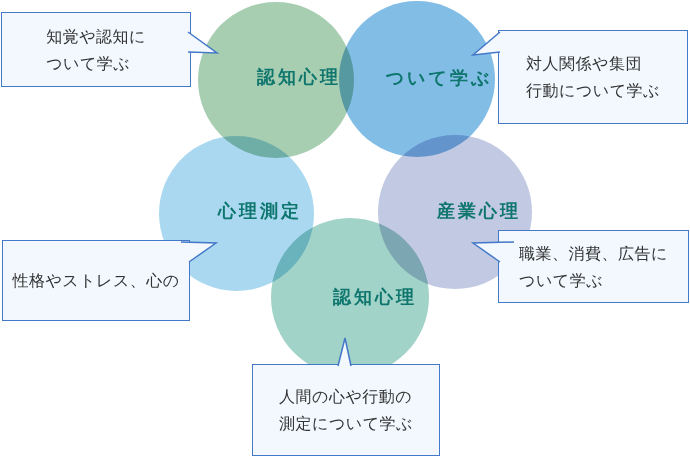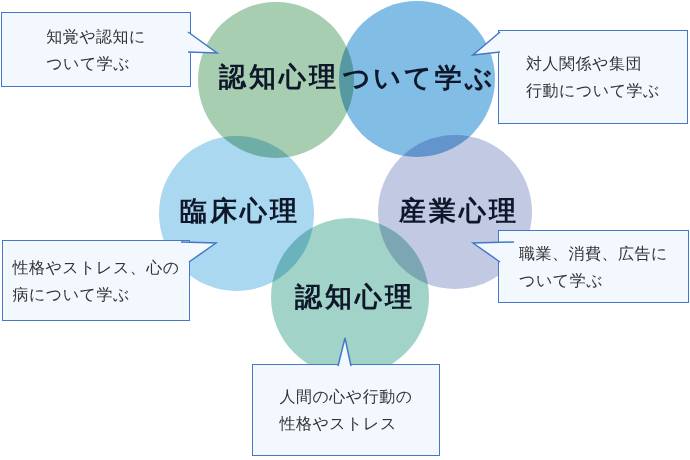--- a/index.html
+++ b/index.html
@@ -12,22 +12,23 @@
     position:absolute;border-radius:50%;mix-blend-mode:multiply;
   }
   .c0{left:198px;top:2px;width:156px;height:156px;}
   .c1{left:339px;top:1px;width:156px;height:156px;}
   .c2{left:159px;top:136px;width:155px;height:155px;}
   .c3{left:378px;top:135px;width:154px;height:154px;}
   .c4{left:271px;top:218px;width:158px;height:158px;}
   
   .circle-label{
     position:absolute;transform:translate(-50%,-50%);
-    font-size:27px;font-weight:bold;color:#0f172a;letter-spacing:3px;
+    font-size:18px;font-weight:bold;color:#0f766e;letter-spacing:3px;
     white-space:nowrap;
+    margin-left:20px;
   }
   .l0{left:279px;top:77px;}
   .l1{left:419px;top:78px;}
   .l2{left:240px;top:211px;}
   .l3{left:459px;top:211px;}
   .l4{left:355px;top:297px;}
   
   .callout{
     position:absolute;box-sizing:border-box;
     background:#f2f8fe;border:1.5px solid #4478c8;
@@ -55,52 +56,51 @@
 <div class="canvas">
 
   <div class="circle c0" style="background: rgb(168, 206, 178);"></div>
   <div class="circle c1" style="background: rgb(130, 189, 230);"></div>
   <div class="circle c2" style="background: rgb(169, 216, 240);"></div>
   <div class="circle c3" style="background: rgb(193, 201, 227);"></div>
   <div class="circle c4" style="background: rgb(162, 211, 200);"></div>
 
   <div class="circle-label l0">認知心理</div>
   <div class="circle-label l1">ついて学ぶ</div>
-  <div class="circle-label l2">臨床心理</div>
+  <div class="circle-label l2">心理測定</div>
   <div class="circle-label l3">産業心理</div>
   <div class="circle-label l4">認知心理</div>
 
   <div class="callout b0">
     <div class="lines">
       <div>知覚や認知に</div>
       <div>ついて学ぶ</div>
     </div>
   </div>
   <div class="callout b1">
     <div class="lines">
       <div>対人関係や集団</div>
       <div>行動について学ぶ</div>
     </div>
   </div>
   <div class="callout b2">
     <div class="lines">
       <div>性格やストレス、心の</div>
-      <div>病について学ぶ</div>
     </div>
   </div>
   <div class="callout b3">
     <div class="lines">
       <div>職業、消費、広告に</div>
       <div>ついて学ぶ</div>
     </div>
   </div>
   <div class="callout b4">
     <div class="lines">
       <div>人間の心や行動の</div>
-      <div>性格やストレス</div>
+      <div>測定について学ぶ</div>
     </div>
   </div>
 
   <svg class="tails" viewBox="0 0 690 460" aria-hidden="true">
     <path d="M188,32 L217,53 L188,52"></path>
     <path d="M500,32 L473,55 L500,52"></path>
     <path d="M181,242 L216,243 L189,262"></path>
     <path d="M514,242 L473,243 L500,262"></path>
     <path d="M338,366 L345,338 L351,366"></path>
   </svg>

